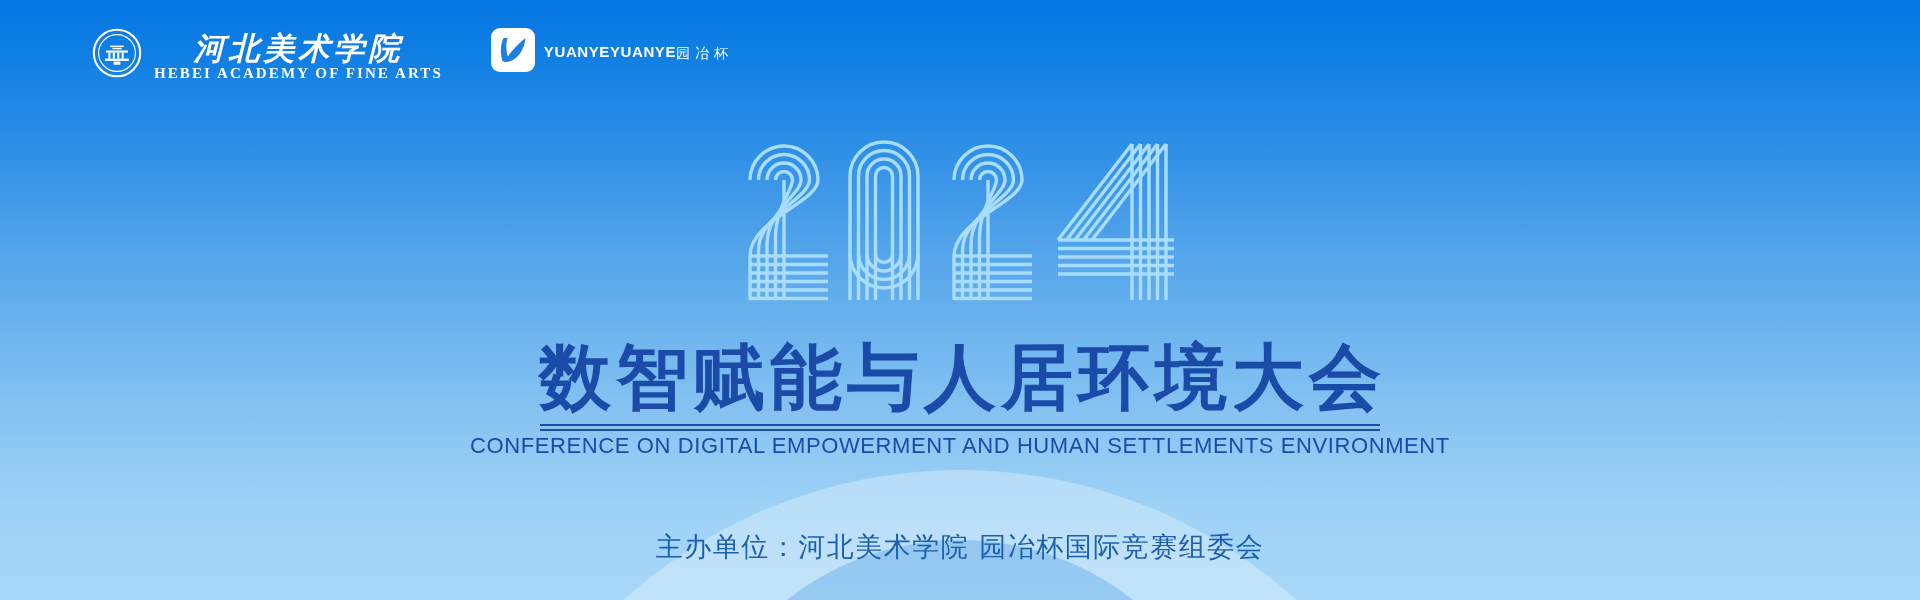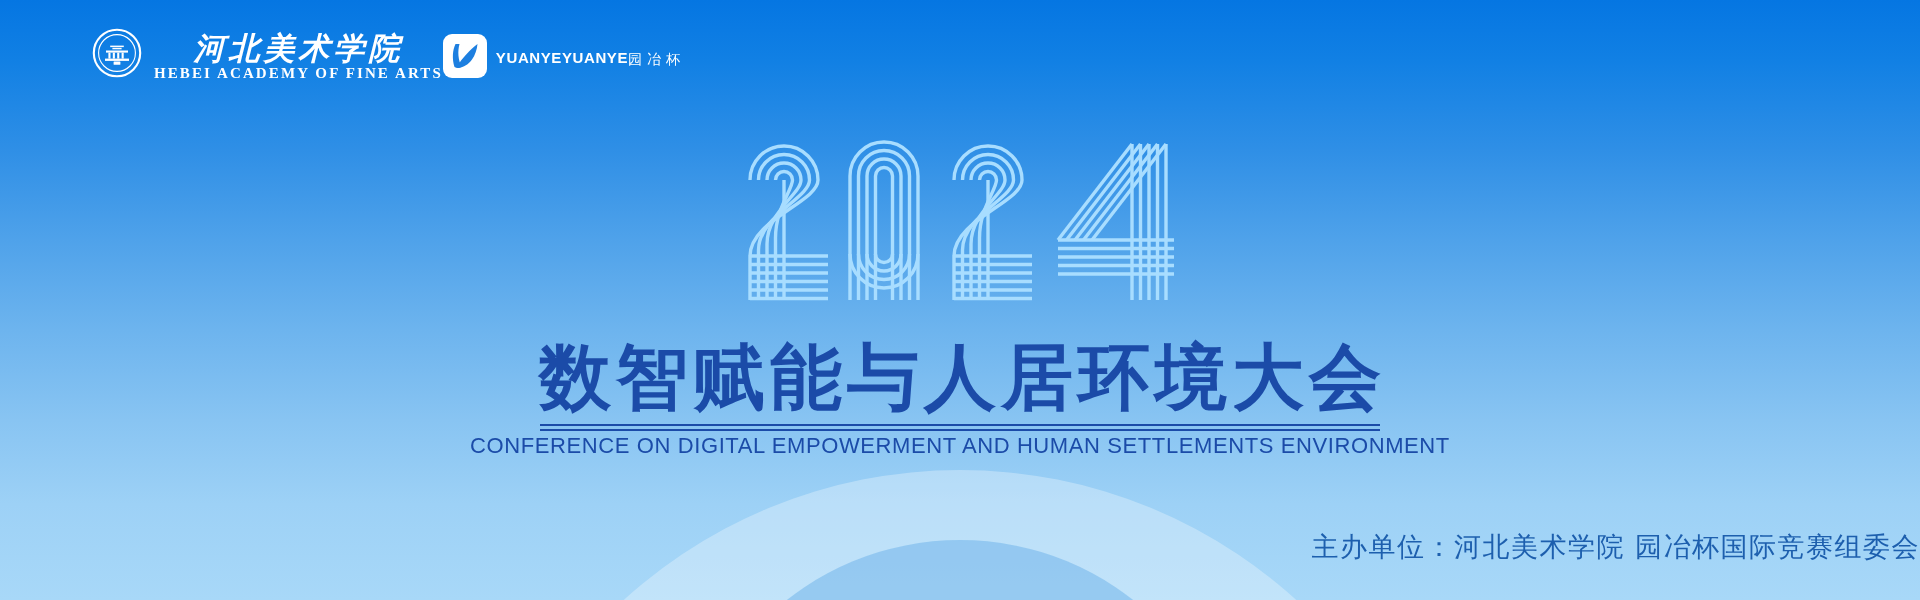--- a/index.html
+++ b/index.html
@@ -49,21 +49,22 @@
     top: 540px;
     background: rgba(60, 150, 225, 0.32);
   }
 
   
   #logo-bar {
     position: absolute;
     top: 28px;
     left: 92px;
     display: flex;
-    align-items: flex-end;
+    align-items: flex-start;
+    gap: 48px;
     z-index: 5;
   }
 
   .logo-group {
     display: flex;
     align-items: center;
   }
 
   #hebei-logo { gap: 12px; }
 
@@ -169,21 +170,21 @@
     margin-top: 1px;
     white-space: nowrap;
     font-family: "Liberation Sans", "DejaVu Sans", sans-serif;
   }
 
   #organizer {
     position: absolute;
     top: 530px;
     left: 0;
     width: 100%;
-    text-align: right;
+    text-align: center;
     color: #1d5fae;
     font-size: 27px;
     line-height: 34px;
     letter-spacing: 1.5px;
     white-space: nowrap;
     z-index: 6;
     font-family: "DejaVu Sans", "Liberation Sans", sans-serif;
   }
 </style>
 </head>

